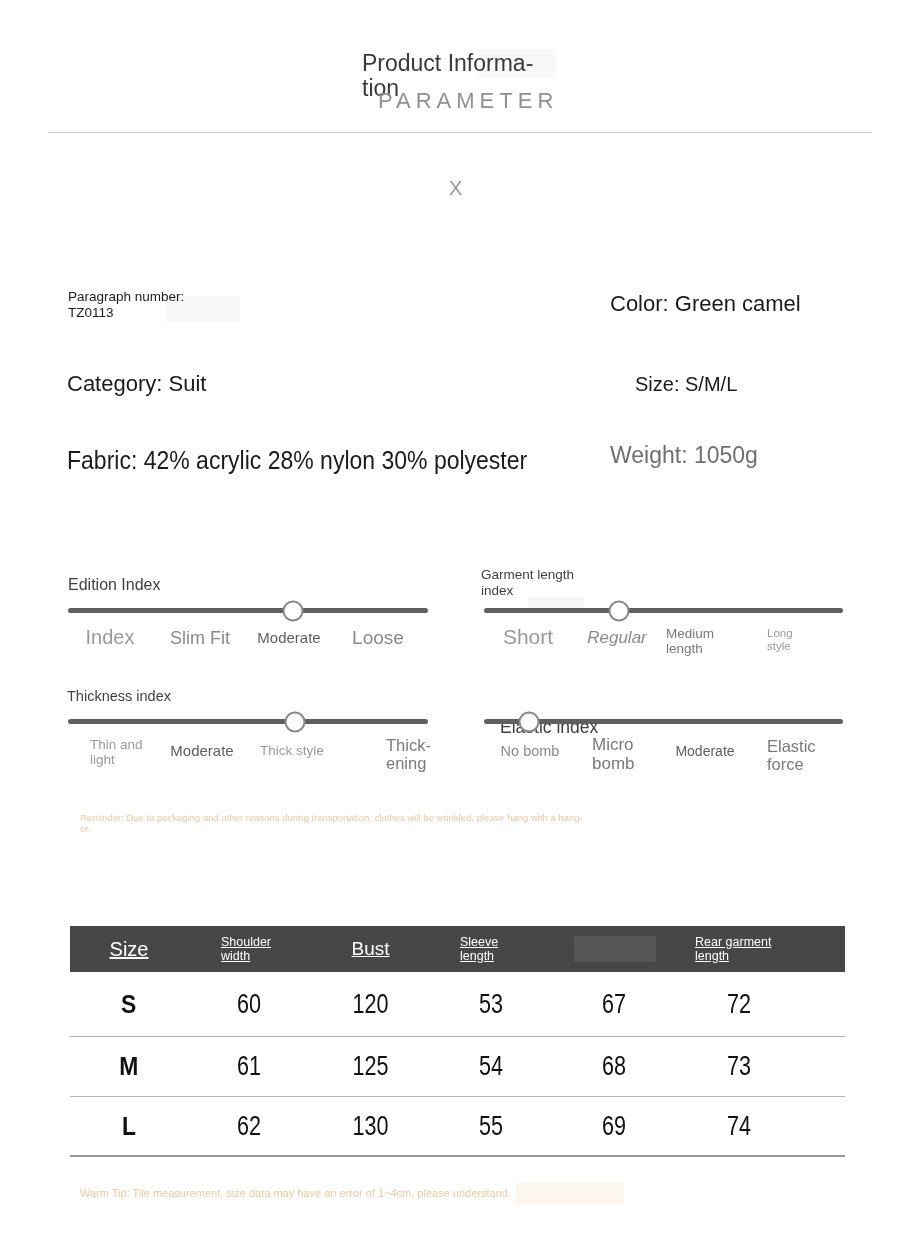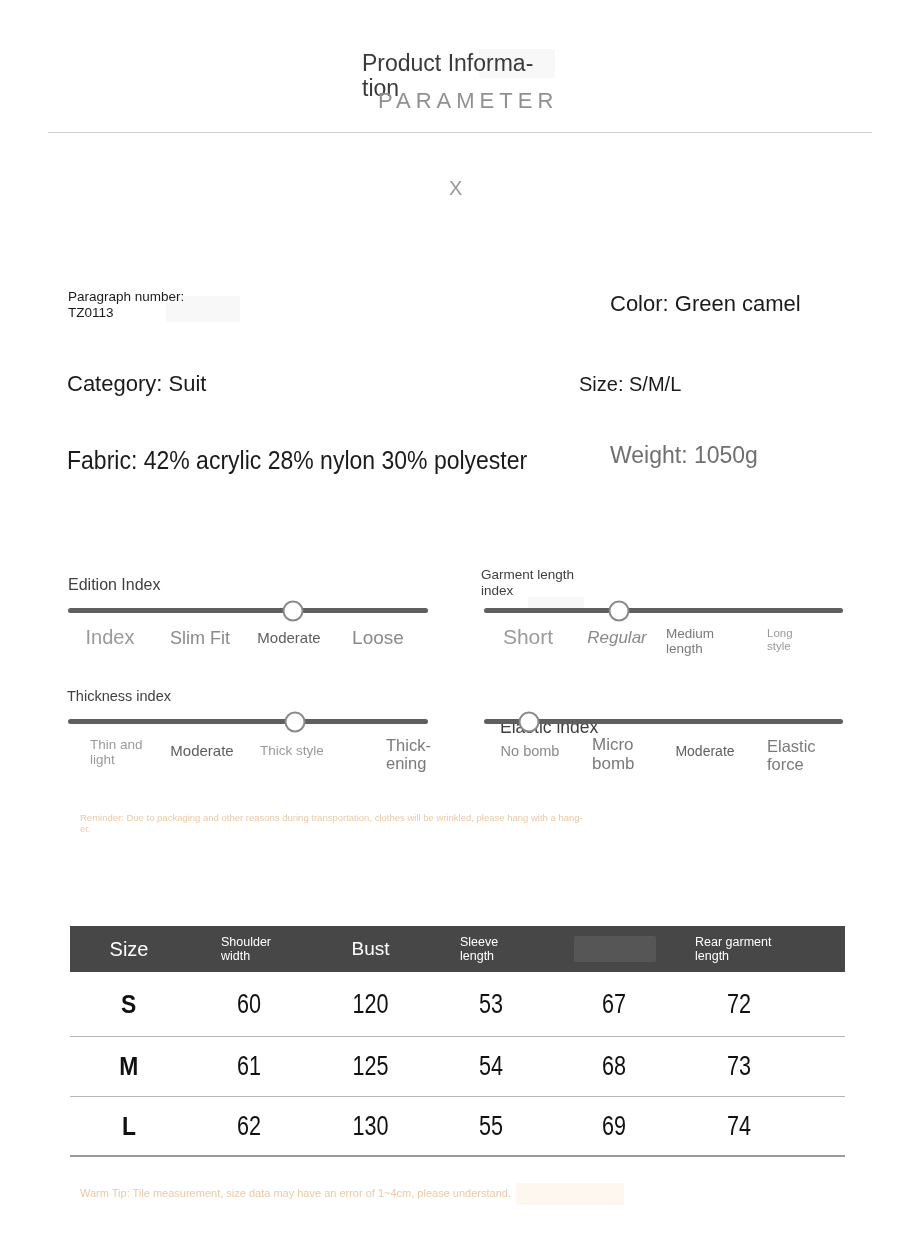--- a/index.html
+++ b/index.html
@@ -24,20 +24,21 @@
   }
   .lbl{color:#8a8a8a;}
   .tip{color:#edc9a2;}
   .artifact{background:#f8f8f8;}
   
   .sz-table{width:775px;}
   .thead{
     background:#474747;color:#ffffff;height:46px;
     display:grid;grid-template-columns:118px 123px 119px 122px 125px 124px;
     align-items:center;
+    text-decoration:underline;
   }
   .th{display:flex;align-items:center;justify-content:center;text-align:center;}
   .th.small{font-size:12.5px;line-height:14px;justify-content:flex-start;text-align:left;}
   .th.big{font-size:20px;}
   .blurbox{width:82px;height:26px;background:#565656;border-radius:2px;margin:0 auto;}
   .trow{
     display:grid;grid-template-columns:118px 123px 119px 122px 125px 124px;
     align-items:center;color:#111111;
   }
   .td{text-align:center;}
@@ -61,21 +62,21 @@
 tion</div>
   <div class="abs subtitle" style="left:378px;top:88px;text-align:right;">PARAMETER</div>
   <div class="abs hline" style="left:48px;top:132px;width:824px;"></div>
 
   <div class="abs xmark" style="left:449px;top:177px;">X</div>
 
   <div class="abs spec pre" style="left:68px;top:289px;font-size:13.5px;line-height:15.5px;">Paragraph number:
 TZ0113</div>
   <div class="abs spec" style="left:610px;top:291px;font-size:22px;">Color: Green camel</div>
   <div class="abs spec" style="left:67px;top:371px;font-size:22px;">Category: Suit</div>
-  <div class="abs spec" style="left:579px;top:373px;font-size:20px;">Size: S/M/L</div>
+  <div class="abs spec" style="left:635px;top:373px;font-size:20px;">Size: S/M/L</div>
   <div class="abs spec fabric" style="left:67px;top:446px;font-size:25px;">Fabric: 42% acrylic 28% nylon 30% polyester</div>
   <div class="abs spec" style="left:610px;top:442px;font-size:23px;color:#6f6f6f;">Weight: 1050g</div>
 
   <div class="abs slider-title" style="left:68px;top:576px;font-size:16px;">Edition Index</div>
   <div class="abs track" style="left:68px;top:608px;width:360px;">
     <div class="thumb" style="left: 62.5%;"></div>
   </div>
   <div class="abs lbl ctr" style="left:110px;top:626px;font-size:20px;color:#9a9a9a;">Index</div>
   <div class="abs lbl ctr" style="left:200px;top:628px;font-size:18px;">Slim Fit</div>
   <div class="abs lbl ctr" style="left:289px;top:629px;font-size:15px;color:#5e5e5e;">Moderate</div>

